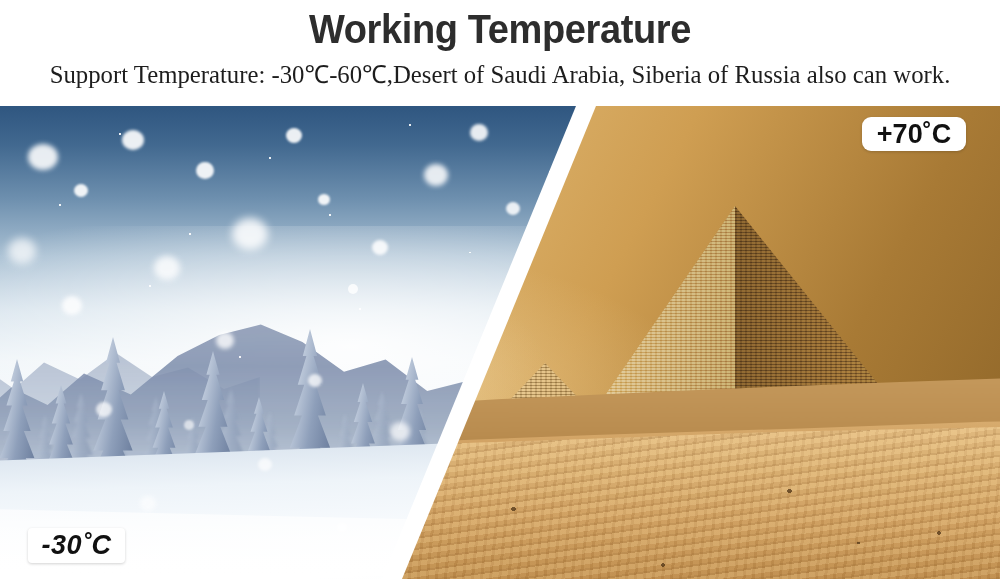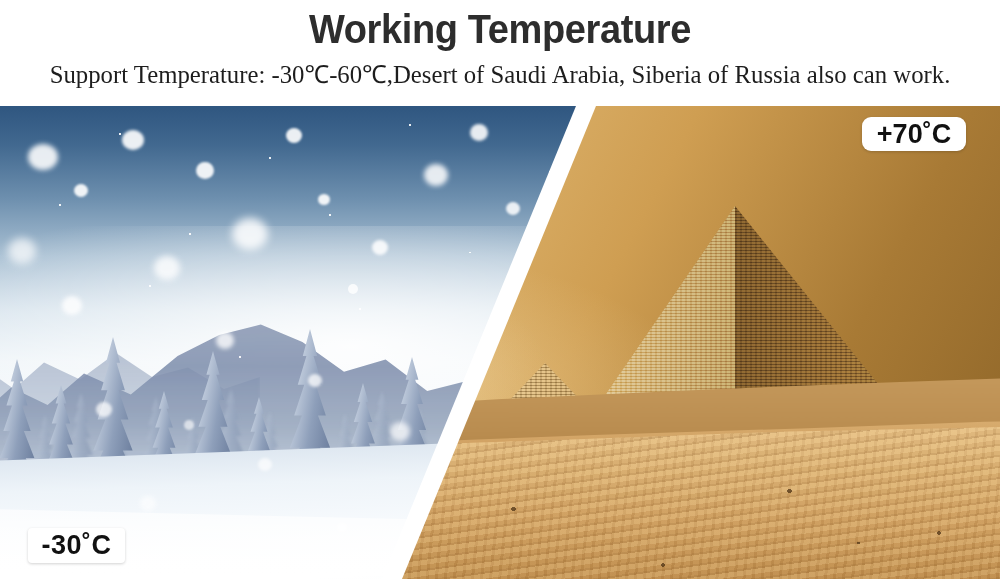--- a/index.html
+++ b/index.html
@@ -223,21 +223,21 @@
     background:#ffffff;
     color:#111111;
     font-family:"Liberation Sans", sans-serif;
     font-weight:bold;
     display:flex; align-items:center; justify-content:center;
     white-space:nowrap;
     box-shadow:0 1px 3px rgba(0,0,0,.18);
   }
   .badge-cold{
     left:28px; top:422px; width:97px; height:35px;
-    font-size:27px; border-radius:4px; letter-spacing:.5px;
+    font-size:27px; border-radius:4px; letter-spacing:.5px;font-style:italic;
   }
   .badge-hot{
     left:862px; top:11px; width:104px; height:34px;
     font-size:27px; border-radius:9px; letter-spacing:0;
   }
 </style>
 </head>
 <body>
 
 <div class="header">

